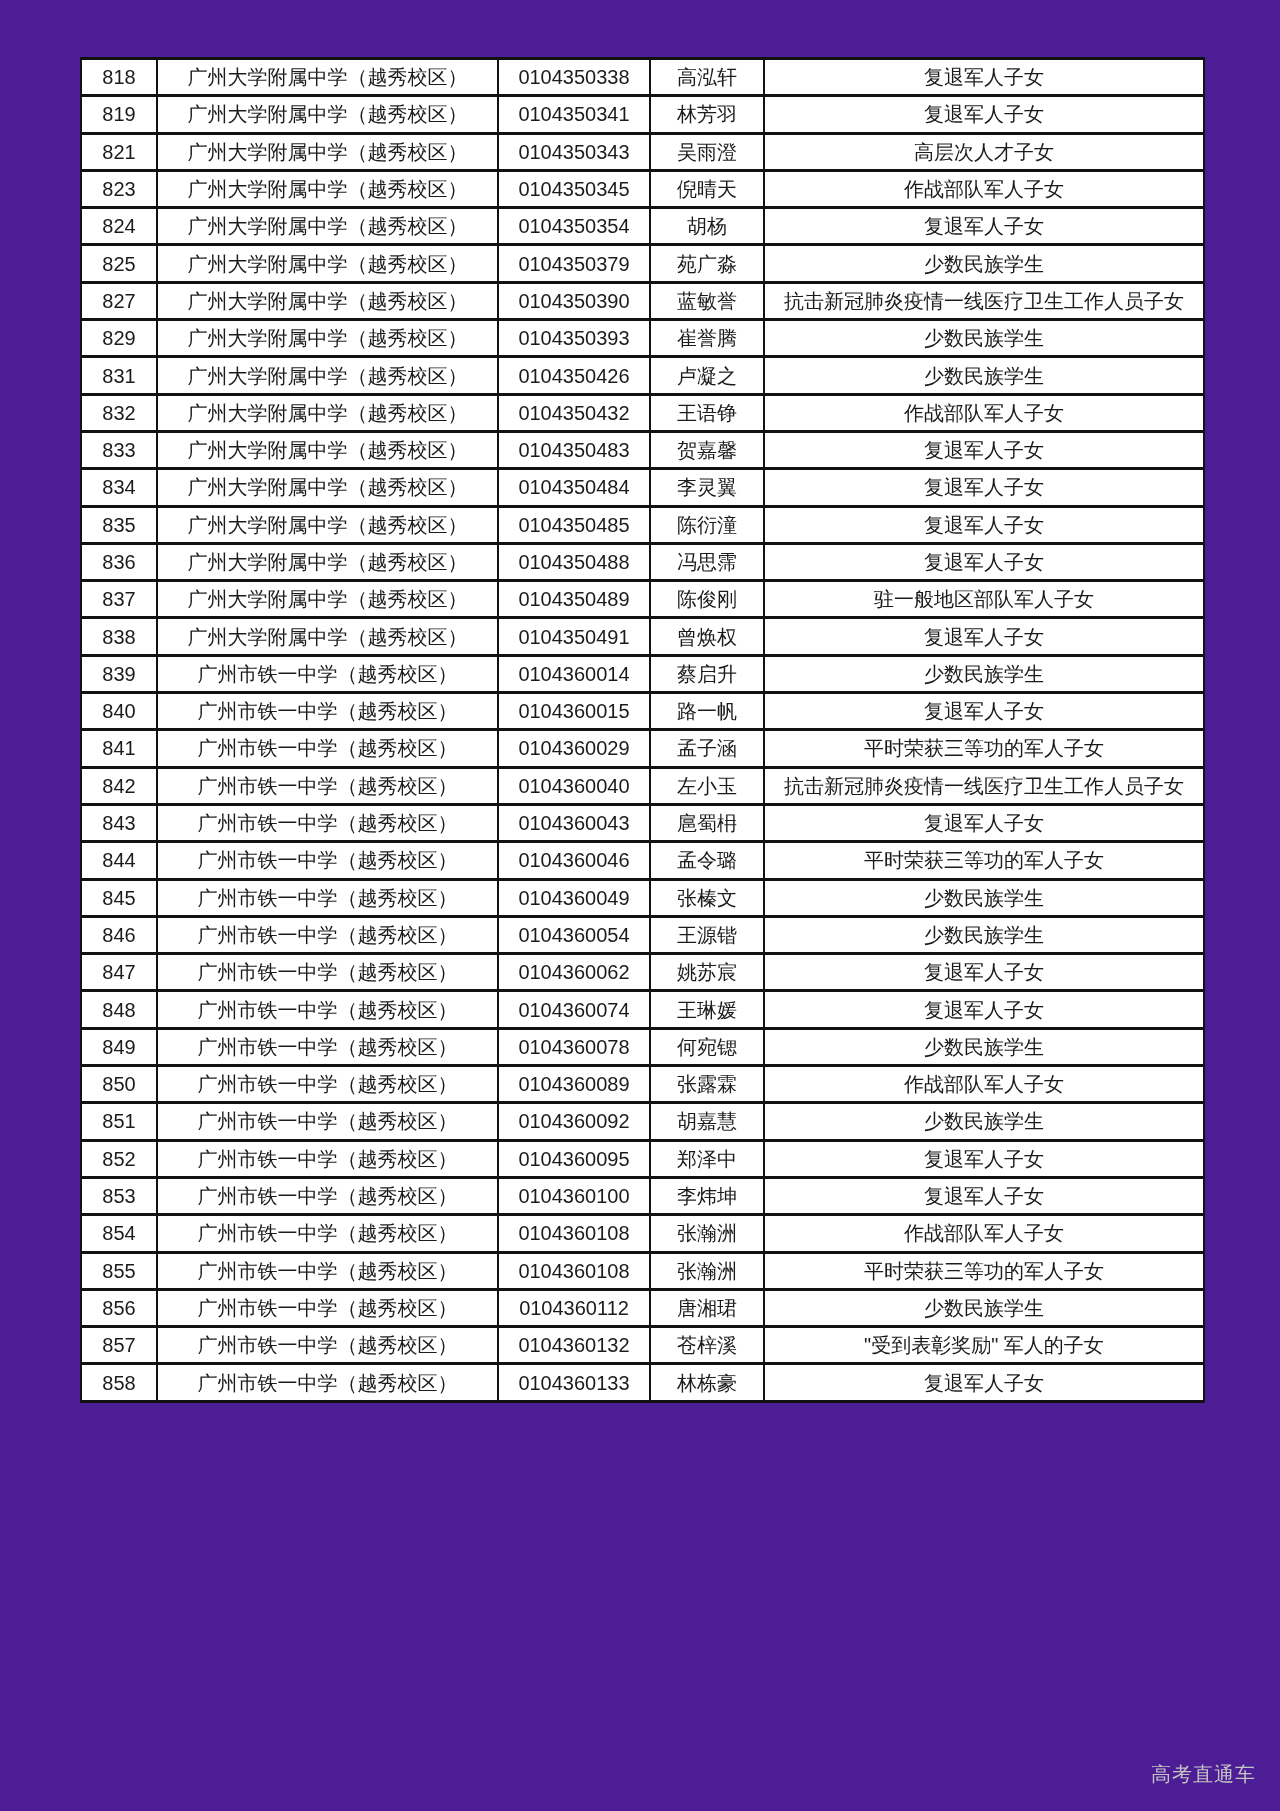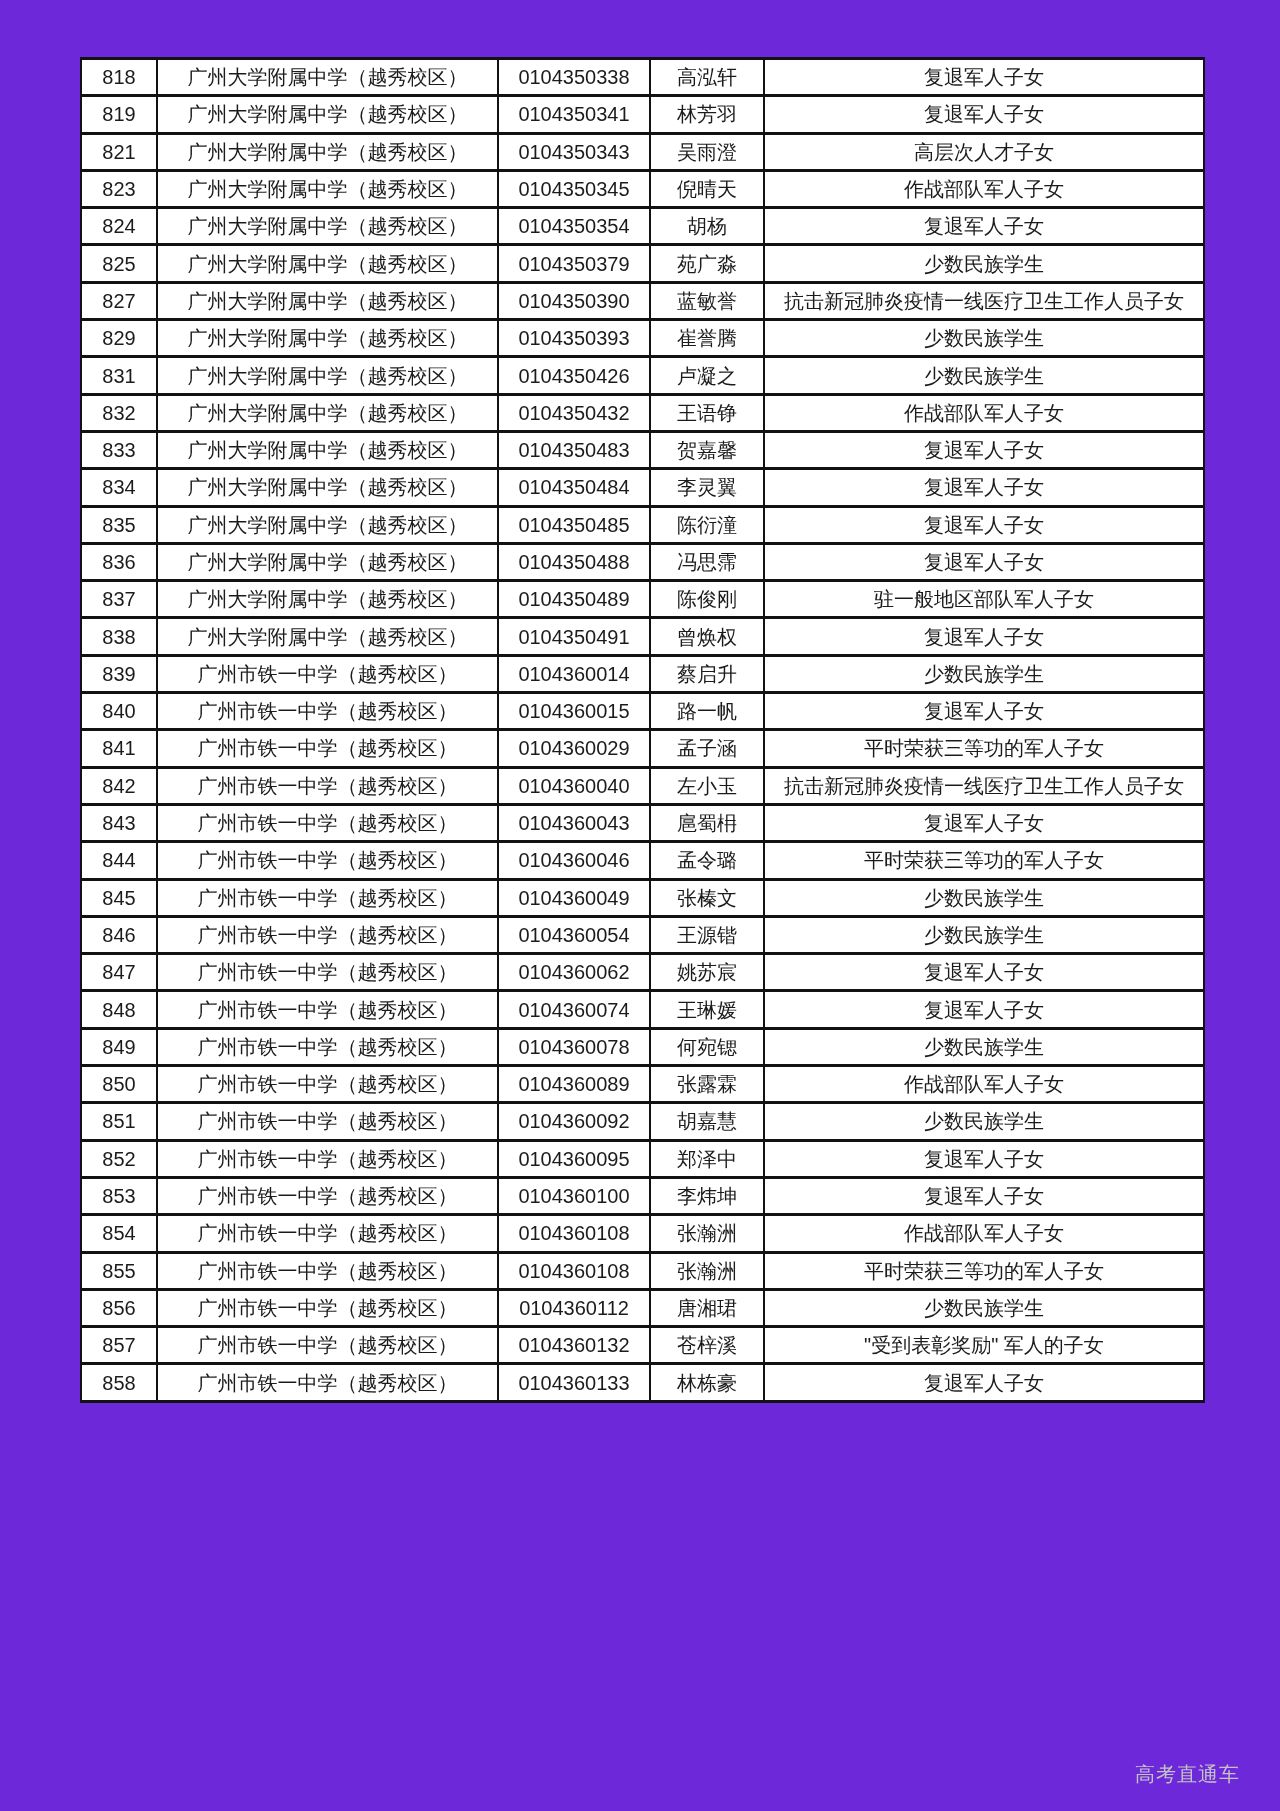--- a/index.html
+++ b/index.html
@@ -4,21 +4,21 @@
 <style>
   * { margin: 0; padding: 0; box-sizing: border-box; }
   html, body { background: #ffffff; }
   body {
     width: 1280px; height: 1811px;
     font-family: "Liberation Sans", "DejaVu Sans", sans-serif;
     color: #1b1b1b;
     position: relative;
     overflow: hidden;
   }
-  .page { position: relative; width: 1280px; height: 1811px; background: #6d28d9; }
+  .page { position: relative; width: 1280px; height: 1811px; background: #4c1d95; }
   table.roster {
     position: absolute;
     left: 80px; top: 57px;
     width: 1123px;
     border-collapse: collapse;
     table-layout: fixed;
   }
   table.roster td {
     border: 2px solid #121212;
     border-top-width: 3px;
@@ -29,21 +29,21 @@
     font-size: 20px;
     line-height: 1;
     white-space: nowrap;
     overflow: hidden;
     color: #1b1b1b;
     background: #ffffff;
   }
   .watermark {
     position: absolute;
     top: 1761px;
-    right: 40px;
+    right: 24px;
     font-size: 20px;
     color: #c3c3c3;
     letter-spacing: 1px;
   }
 </style>
 </head>
 <body>
 
 <div class="page">
 

